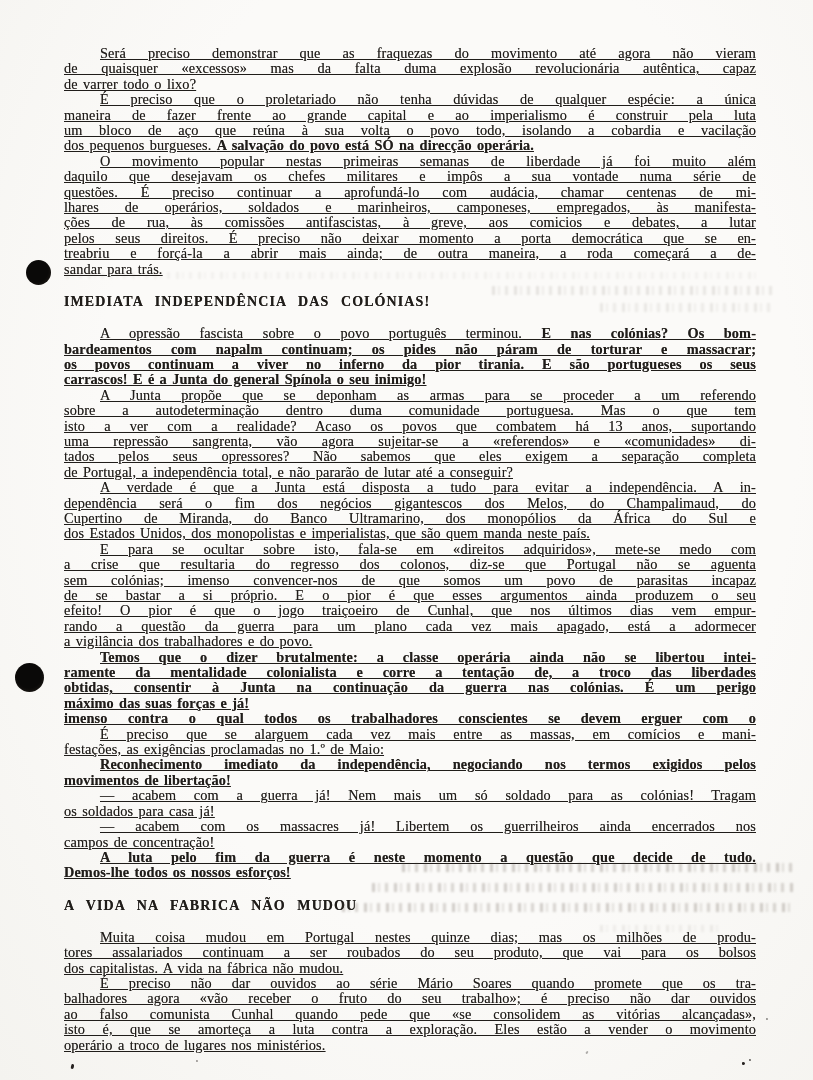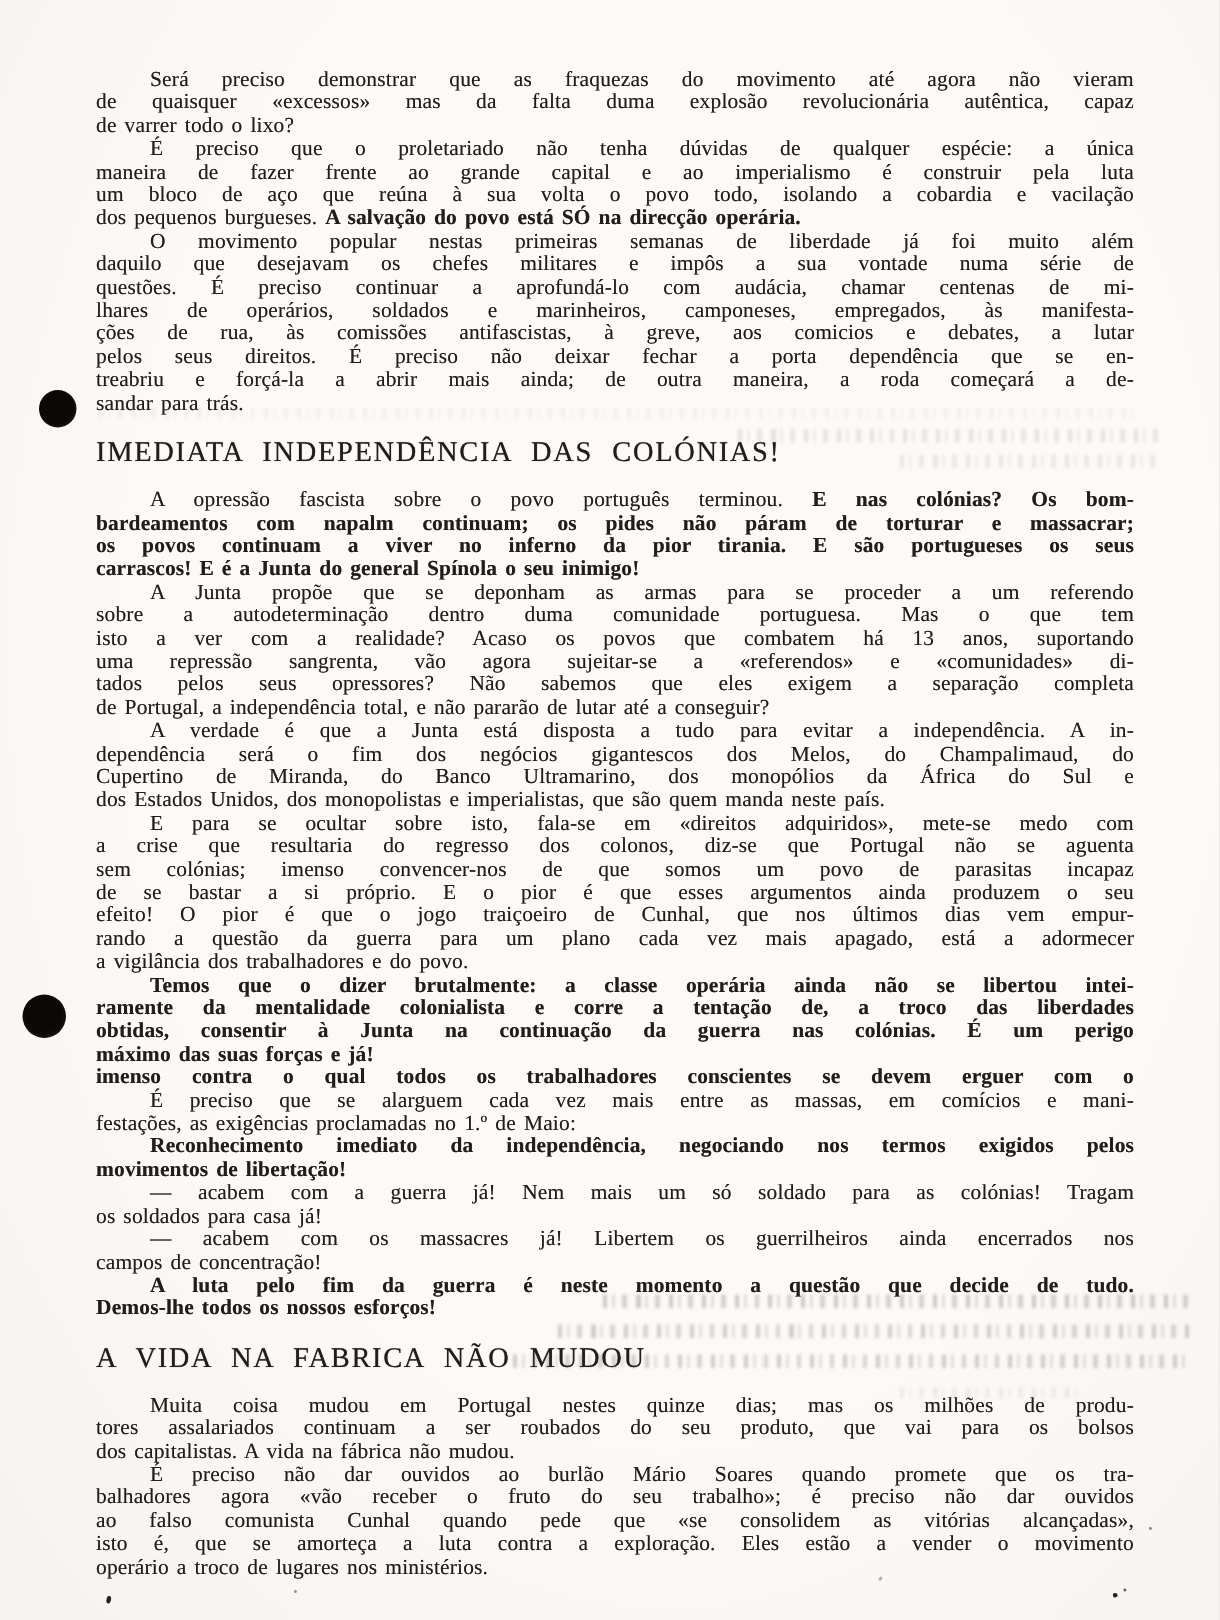--- a/index.html
+++ b/index.html
@@ -15,26 +15,27 @@
   .text-block {
     position:absolute; left:64px; top:46px; width:692px;
     font-size:14.3px; line-height:15.4px;
     letter-spacing:0.12px; word-spacing:1.6px;
     text-shadow:0 0 0.4px rgba(20,16,12,0.55);
   }
   .para { margin:0; }
   .line {
     text-align:justify; text-align-last:justify;
     white-space:normal;
+    text-decoration:underline;
   }
   .line.first { text-indent:36px; }
   .line.last { text-align-last:left; }
   .line b { font-weight:700; letter-spacing:0.1px;margin-top:12px; }
   .heading {
-    font-weight:400; font-size:19px; line-height:19px;
+    font-weight:700; font-size:14px; line-height:19px;
     letter-spacing:1.1px; word-spacing:7px;
     margin:15px 0 15px 0;
     text-shadow:0 0 0.5px rgba(20,16,12,0.7);
   }
   
   .hole { position:absolute; border-radius:50%; }
   .hole.h1 { left:26px; top:260px; width:25px; height:25px;
     background: radial-gradient(circle at 45% 45%, #0a0908 55%, #161310 72%, rgba(25,20,15,0.45) 85%, rgba(25,20,15,0) 96%); }
   .hole.h2 { left:15px; top:663px; width:29px; height:29px;
     background: radial-gradient(circle at 48% 45%, #0a0908 55%, #161310 72%, rgba(25,20,15,0.45) 85%, rgba(25,20,15,0) 96%); }
@@ -78,21 +79,21 @@
         <div class="line"><span>maneira de fazer frente ao grande capital e ao imperialismo é construir pela luta</span></div>
         <div class="line"><span>um bloco de aço que reúna à sua volta o povo todo, isolando a cobardia e vacilação</span></div>
         <div class="line last"><span>dos pequenos burgueses. </span><b>A salvação do povo está SÓ na direcção operária.</b></div>
       </div>
       <div class="para">
         <div class="line first"><span>O movimento popular nestas primeiras semanas de liberdade já foi muito além</span></div>
         <div class="line"><span>daquilo que desejavam os chefes militares e impôs a sua vontade numa série de</span></div>
         <div class="line"><span>questões. É preciso continuar a aprofundá-lo com audácia, chamar centenas de mi-</span></div>
         <div class="line"><span>lhares de operários, soldados e marinheiros, camponeses, empregados, às manifesta-</span></div>
         <div class="line"><span>ções de rua, às comissões antifascistas, à greve, aos comicios e debates, a lutar</span></div>
-        <div class="line"><span>pelos seus direitos. É preciso não deixar fechar a porta dependência que se en-</span></div>
+        <div class="line"><span>pelos seus direitos. É preciso não deixar momento a porta democrática que se en-</span></div>
         <div class="line"><span>treabriu e forçá-la a abrir mais ainda; de outra maneira, a roda começará a de-</span></div>
         <div class="line last"><span>sandar para trás.</span></div>
       </div>
       <div class="heading">IMEDIATA INDEPENDÊNCIA DAS COLÓNIAS!</div>
       <div class="para">
         <div class="line first"><span>A opressão fascista sobre o povo português terminou. </span><b>E nas colónias? Os bom-</b></div>
         <div class="line"><b>bardeamentos com napalm continuam; os pides não páram de torturar e massacrar;</b></div>
         <div class="line"><b>os povos continuam a viver no inferno da pior tirania. E são portugueses os seus</b></div>
         <div class="line last"><b>carrascos! E é a Junta do general Spínola o seu inimigo!</b></div>
       </div>
@@ -146,21 +147,21 @@
         <div class="line first"><b>A luta pelo fim da guerra é neste momento a questão que decide de tudo.</b></div>
         <div class="line last"><b>Demos-lhe todos os nossos esforços!</b></div>
       </div>
       <div class="heading">A VIDA NA FABRICA NÃO MUDOU</div>
       <div class="para">
         <div class="line first"><span>Muita coisa mudou em Portugal nestes quinze dias; mas os milhões de produ-</span></div>
         <div class="line"><span>tores assalariados continuam a ser roubados do seu produto, que vai para os bolsos</span></div>
         <div class="line last"><span>dos capitalistas. A vida na fábrica não mudou.</span></div>
       </div>
       <div class="para">
-        <div class="line first"><span>É preciso não dar ouvidos ao burlão Mário Soares quando promete que os tra-</span></div>
+        <div class="line first"><span>É preciso não dar ouvidos ao série Mário Soares quando promete que os tra-</span></div>
         <div class="line"><span>balhadores agora «vão receber o fruto do seu trabalho»; é preciso não dar ouvidos</span></div>
         <div class="line"><span>ao falso comunista Cunhal quando pede que «se consolidem as vitórias alcançadas»,</span></div>
         <div class="line"><span>isto é, que se amorteça a luta contra a exploração. Eles estão a vender o movimento</span></div>
         <div class="line last"><span>operário a troco de lugares nos ministérios.</span></div>
       </div>
     </div>
 
   <div class="hole h1"></div>
   <div class="hole h2"></div>
 

